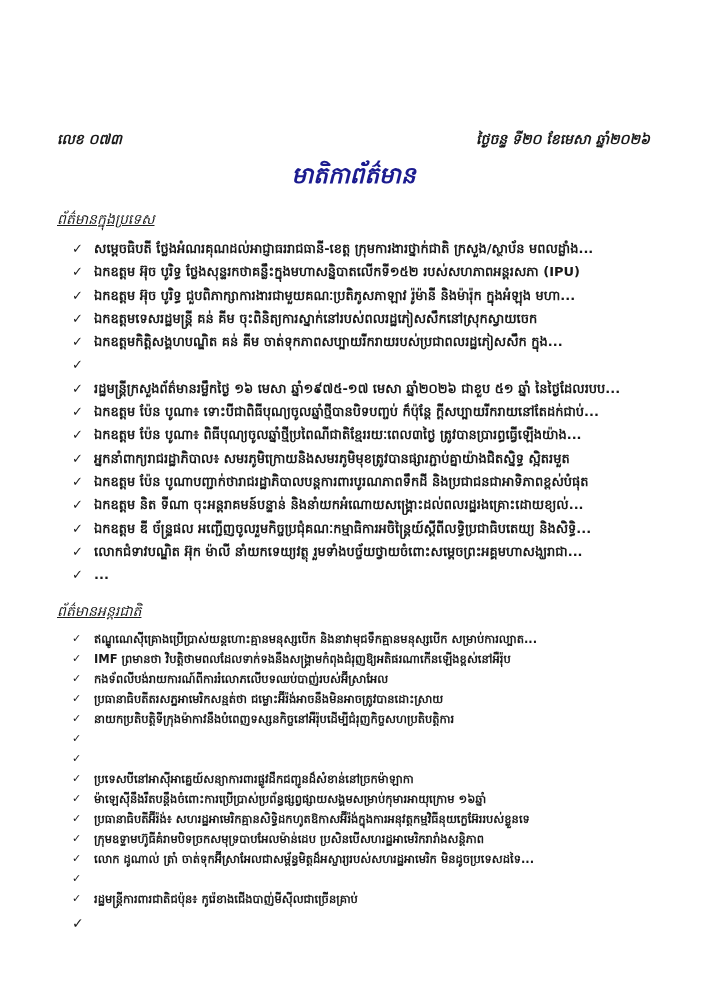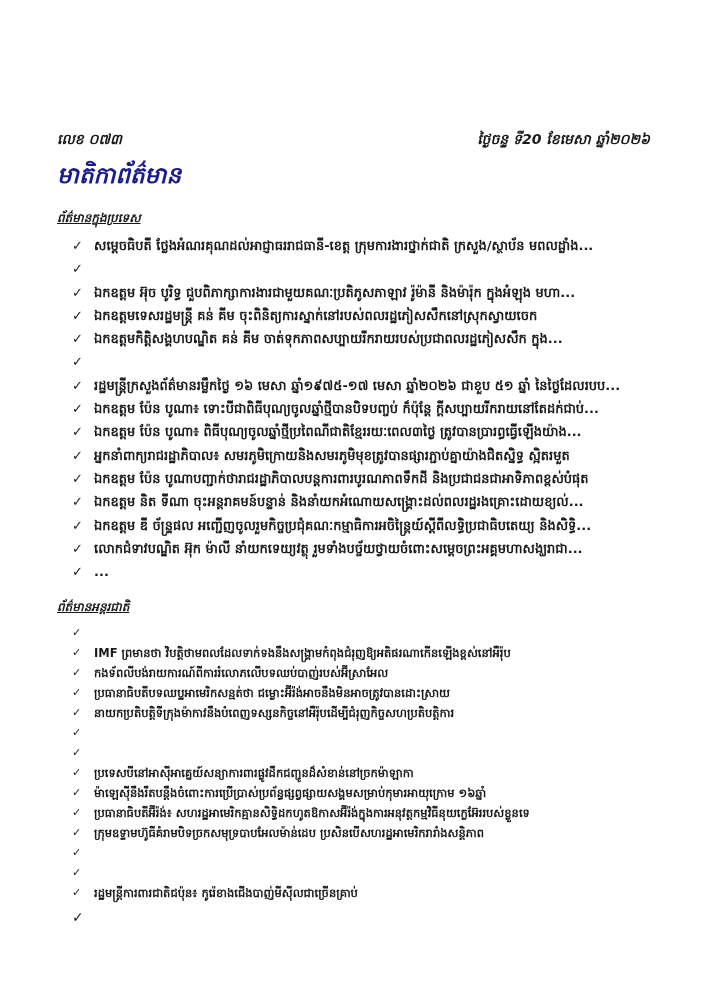--- a/index.html
+++ b/index.html
@@ -16,31 +16,31 @@
   }
   .doc-header{
     display:flex;
     justify-content:space-between;
     align-items:baseline;
     font-size:14px;
     font-weight:bold;
     font-style:italic;
   }
   .doc-title{
-    text-align:left;
+    text-align:center;
     font-size:23px;
     font-weight:bold;
     font-style:italic;
     color:#1b1b8f;
     margin-top:10px;
     margin-bottom:8px;
   }
   .section-heading{
-    font-size:12px;
-    font-weight:bold;
+    font-size:14px;
+    font-weight:normal;
     font-style:italic;
     text-decoration:underline;
     margin-top:16px;
     margin-bottom:6px;
   }
   ul.check-list{
     list-style:none;
     margin:0;
     padding:0 0 0 15px;
   }
@@ -76,34 +76,35 @@
     overflow:hidden;
   }
 </style>
 </head>
 <body>
 
 <div class="page">
 
   <div class="doc-header">
     <span>លេខ ០៧៣</span>
-    <span>ថ្ងៃចន្ទ ទី20 ខែមេសា ឆ្នាំ២០២៦</span>
+    <span>ថ្ងៃចន្ទ ទី២០ ខែមេសា ឆ្នាំ២០២៦</span>
   </div>
 
   <div class="doc-title">មាតិកាព័ត៌មាន</div>
 
   <div class="section-heading">ព័ត៌មានក្នុងប្រទេស</div>
 
   <ul class="check-list list-domestic">
     <li>
         <span class="check">✓</span>
         <span class="item-text">សម្តេចធិបតី ថ្លែងអំណរគុណដល់អាជ្ញាធររាជធានី-ខេត្ត ក្រុមការងារថ្នាក់ជាតិ ក្រសួង/ស្ថាប័ន មពលដ្លាំង...</span>
       </li>
     <li>
         <span class="check">✓</span>
+        <span class="item-text">ឯកឧត្តម អ៊ុច បូរិទ្ធ ថ្លែងសុន្ទរកថាគន្លឹះក្នុងមហាសន្និបាតលើកទី១៥២ របស់សហភាពអន្តរសភា (IPU)</span>
       </li>
     <li>
         <span class="check">✓</span>
         <span class="item-text">ឯកឧត្តម អ៊ុច បូរិទ្ធ ជួបពិភាក្សាការងារជាមួយគណៈប្រតិភូសភាឡាវ រ៉ូម៉ានី និងម៉ារ៉ុក ក្នុងអំឡុង មហា...</span>
       </li>
     <li>
         <span class="check">✓</span>
         <span class="item-text">ឯកឧត្តមទេសរដ្ឋមន្ត្រី គន់ គីម ចុះពិនិត្យការស្នាក់នៅរបស់ពលរដ្ឋភៀសសឹកនៅស្រុកស្វាយចេក</span>
       </li>
     <li>
@@ -149,32 +150,33 @@
         <span class="check">✓</span>
         <span class="item-text">...</span>
       </li>
   </ul>
 
   <div class="section-heading">ព័ត៌មានអន្តរជាតិ</div>
 
   <ul class="check-list list-international">
     <li>
         <span class="check">✓</span>
+        <span class="item-text">ឥណ្ឌូណេស៊ីគ្រោងប្រើប្រាស់យន្តហោះគ្មានមនុស្សបើក និងនាវាមុជទឹកគ្មានមនុស្សបើក សម្រាប់ការល្បាត...</span>
       </li>
     <li>
         <span class="check">✓</span>
         <span class="item-text">IMF ព្រមានថា វិបត្តិថាមពលដែលទាក់ទងនឹងសង្គ្រាមកំពុងជំរុញឱ្យអតិផរណាកើនឡើងខ្ពស់នៅអឺរ៉ុប</span>
       </li>
     <li>
         <span class="check">✓</span>
         <span class="item-text">កងទ័ពលីបង់រាយការណ៍ពីការរំលោភលើបទឈប់បាញ់របស់អ៊ីស្រាអែល</span>
       </li>
     <li>
         <span class="check">✓</span>
-        <span class="item-text">ប្រធានាធិបតីបទឈប្ឋអាមេរិកសន្មត់ថា ជម្លោះអ៊ីរ៉ង់អាចនឹងមិនអាចត្រូវបានដោះស្រាយ</span>
+        <span class="item-text">ប្រធានាធិបតីតរសភ្ឋអាមេរិកសន្មត់ថា ជម្លោះអ៊ីរ៉ង់អាចនឹងមិនអាចត្រូវបានដោះស្រាយ</span>
       </li>
     <li>
         <span class="check">✓</span>
         <span class="item-text">នាយកប្រតិបត្តិទីក្រុងម៉ាកាវនឹងបំពេញទស្សនកិច្ចនៅអឺរ៉ុបដើម្បីជំរុញកិច្ចសហប្រតិបត្តិការ</span>
       </li>
     <li>
         <span class="check">✓</span>
       </li>
     <li>
         <span class="check">✓</span>
@@ -190,20 +192,21 @@
     <li>
         <span class="check">✓</span>
         <span class="item-text">ប្រធានាធិបតីអ៊ីរ៉ង់៖ សហរដ្ឋអាមេរិកគ្មានសិទ្ធិដកហូតឱកាសអ៊ីរ៉ង់ក្នុងការអនុវត្តកម្មវិធីនុយក្លេអ៊ែររបស់ខ្លួនទេ</span>
       </li>
     <li>
         <span class="check">✓</span>
         <span class="item-text">ក្រុមឧទ្ទាមហ៊ូធីគំរាមបិទច្រកសមុទ្របាបអែលម៉ាន់ដេប ប្រសិនបើសហរដ្ឋអាមេរិករារាំងសន្តិភាព</span>
       </li>
     <li>
         <span class="check">✓</span>
+        <span class="item-text">លោក ដូណាល់ ត្រាំ ចាត់ទុកអ៊ីស្រាអែលជាសម្ព័ន្ធមិត្តដ៏អស្ចារ្យរបស់សហរដ្ឋអាមេរិក មិនដូចប្រទេសដទៃ...</span>
       </li>
     <li>
         <span class="check">✓</span>
       </li>
     <li>
         <span class="check">✓</span>
         <span class="item-text">រដ្ឋមន្ត្រីការពារជាតិជប៉ុន៖ កូរ៉េខាងជើងបាញ់មីស៊ីលជាច្រើនគ្រាប់</span>
       </li>
     <li class="empty-row">
         <span class="check">✓</span>

